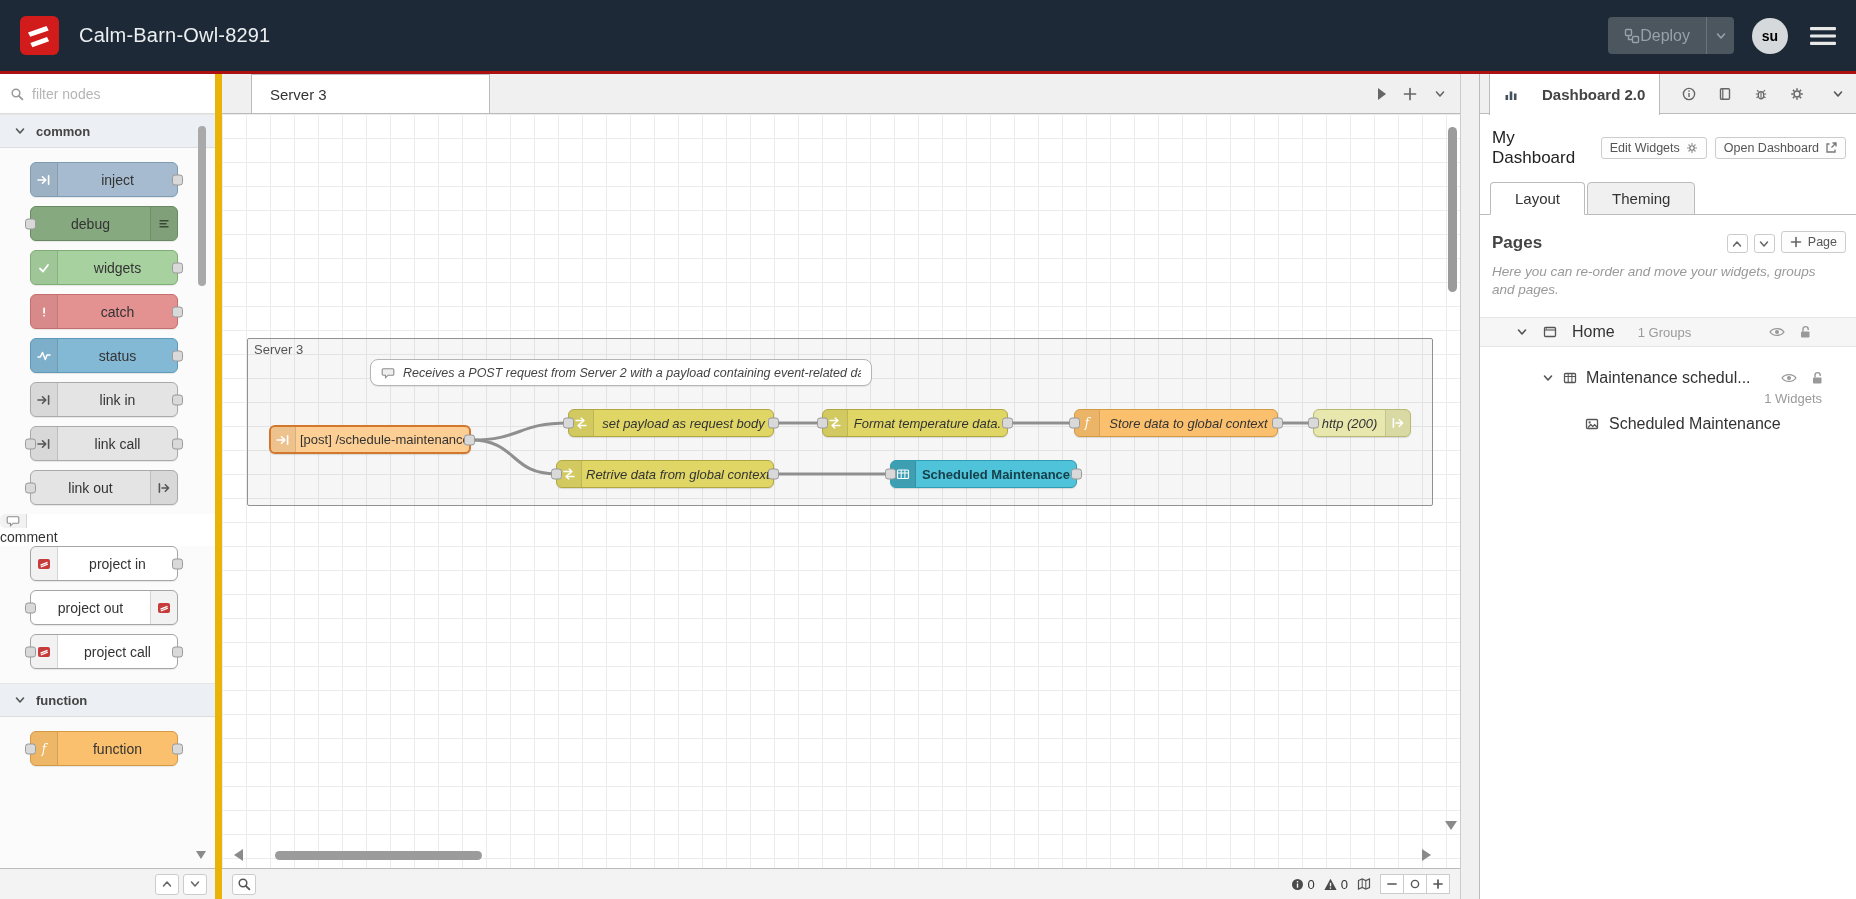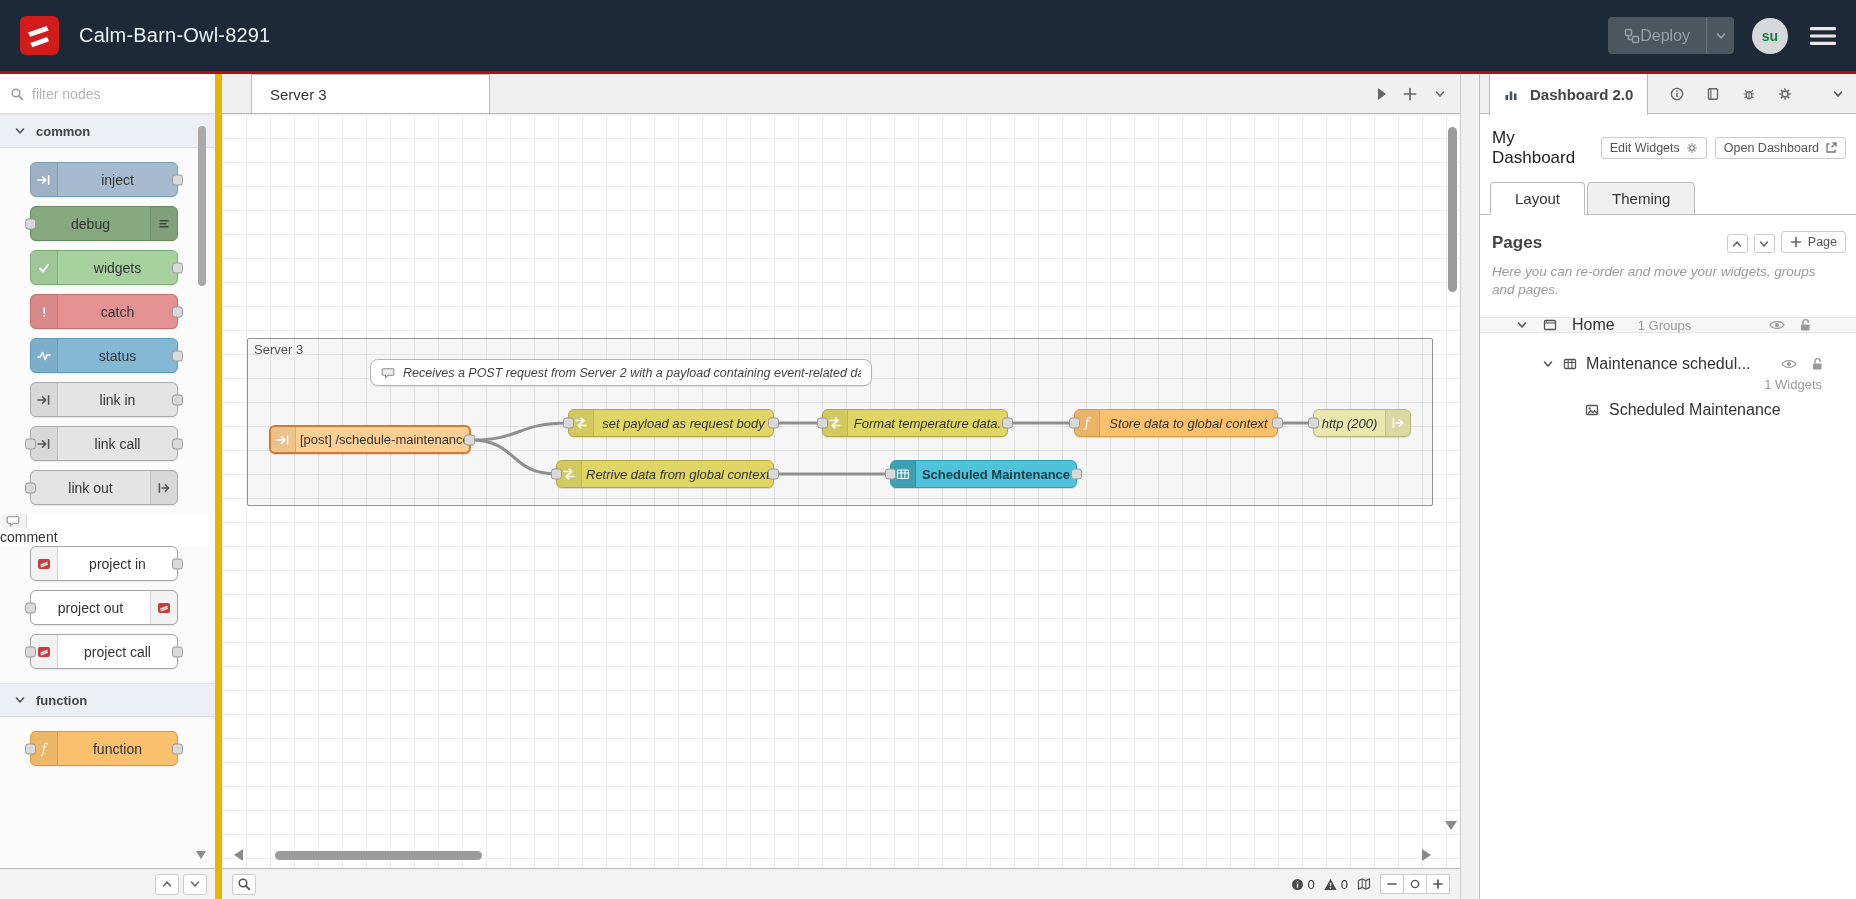--- a/index.html
+++ b/index.html
@@ -6,21 +6,21 @@
   html,body{width:1856px;height:899px;overflow:hidden;font-family:"Liberation Sans",sans-serif;background:#fff}
   #app{width:1856px;height:899px;display:flex;flex-direction:column}
 
   
   #header{height:74px;flex:none;background:#1d2936;border-bottom:3px solid #ad1010;display:flex;align-items:center;padding:0 16px 0 20px}
   .hdr-title{font-size:20px;color:#eceff1;margin-left:20px;letter-spacing:.2px}
   .hdr-right{margin-left:auto;display:flex;align-items:center;gap:18px}
   .deploy{display:flex;align-items:stretch;height:37px;background:#4c565f;border-radius:4px;overflow:hidden;cursor:default}
   .deploy-main{display:flex;align-items:center;padding:0 16px;font-size:16px;color:#98a1a9}
   .deploy-caret{width:28px;display:flex;align-items:center;justify-content:center;border-left:1px solid rgba(255,255,255,.18)}
-  .avatar{width:36px;height:36px;border-radius:50%;background:#d5d9dc;color:#15803d;display:flex;align-items:center;justify-content:center;font-size:14px;font-weight:bold}
+  .avatar{width:36px;height:36px;border-radius:50%;background:#d5d9dc;color:#000000;display:flex;align-items:center;justify-content:center;font-size:14px;font-weight:bold}
   .hambtn{display:flex;align-items:center;justify-content:center;cursor:pointer;padding:4px}
 
   #main{flex:1;display:flex;min-height:0}
 
   
   #palette{width:222px;flex:none;background:#fbfbfb;border-right:7px solid #eab308;display:flex;flex-direction:column;position:relative}
   .psearch{height:40px;flex:none;border-bottom:1px solid #ddd;background:#fff;display:flex;align-items:center;padding:0 10px;gap:8px}
   .pfilter{border:none;outline:none;flex:1;font-size:14px;color:#555;background:transparent;min-width:0}
   .pfilter::placeholder{color:#b5b5b5}
   .pscroll{flex:1;overflow:hidden;padding-bottom:4px}
@@ -86,35 +86,35 @@
   .cnt{display:flex;align-items:center;gap:4px;font-size:13px;color:#333}
   .zoomgrp{display:flex}
   .zoombtn{width:24px;height:20px;border:1px solid #ccc;background:#fff;display:flex;align-items:center;justify-content:center;cursor:pointer}
   .zoombtn + .zoombtn{margin-left:-1px}
   .iconbtn{display:flex;align-items:center;justify-content:center;cursor:pointer}
 
   
   #splitter{width:20px;flex:none;background:#f0f0f0;border-left:1px solid #ccc;border-right:1px solid #bbb;cursor:col-resize}
   #sidebar{width:376px;flex:none;background:#fff;display:flex;flex-direction:column;min-height:0}
   #sbtabs{height:40px;flex:none;background:#f0f0f0;border-bottom:1px solid #bbb;display:flex;align-items:center}
-  .sbtab{height:41px;margin-bottom:-2px;position:relative;z-index:1;background:#fff;border-left:1px solid #bbb;border-right:1px solid #bbb;display:flex;align-items:center;gap:12px;padding:0 14px;font-size:15px;font-weight:bold;color:#444;margin-left:9px;cursor:pointer}
+  .sbtab{height:41px;margin-bottom:-2px;position:relative;z-index:1;background:#fff;border-left:1px solid #bbb;border-right:1px solid #bbb;display:flex;align-items:center;gap:24px;padding:0 14px;font-size:15px;font-weight:bold;color:#444;margin-left:9px;cursor:pointer}
   .sbicons{display:flex;align-items:center;gap:22px;margin-left:22px}
   .sbcaret{margin-left:auto;margin-right:12px;cursor:pointer;display:flex}
   #sbcontent{flex:1;overflow:hidden;background:#fff}
   .dashrow{display:flex;align-items:center;padding:14px 10px 4px 12px;gap:8px}
   .dashtitle{font-size:17px;color:#222;flex:1}
   .btn{display:inline-flex;align-items:center;gap:6px;border:1px solid #ccc;background:#fdfdfd;border-radius:3px;color:#555;font-size:12.5px;padding:3px 8px;cursor:pointer;white-space:nowrap}
   .lt-tabs{display:flex;margin-top:10px;padding-left:10px;border-bottom:1px solid #bbb;align-items:flex-end}
   .lttab{padding:7px 24px;font-size:15px;color:#333;border:1px solid #bbb;border-radius:4px 4px 0 0;background:#f0f0f0;margin-bottom:-1px;cursor:pointer}
   .lttab.active{background:#fff;border-bottom-color:#fff}
   .lttab + .lttab{margin-left:2px}
   .pagesrow{display:flex;align-items:flex-end;padding:16px 10px 0 12px;gap:6px}
   .pagestitle{font-size:17px;font-weight:bold;color:#444;flex:1}
   .helptext{margin:10px 12px 0;font-size:13.5px;font-style:italic;color:#999;line-height:1.35;max-width:332px}
-  .trow-page{margin-top:18px;height:16px;background:#f6f6f6;border-top:1px solid #e5e5e5;border-bottom:1px solid #e5e5e5;display:flex;align-items:center;padding:0 44px 0 36px;gap:15px;cursor:pointer}
+  .trow-page{margin-top:18px;height:30px;background:#f6f6f6;border-top:1px solid #e5e5e5;border-bottom:1px solid #e5e5e5;display:flex;align-items:center;padding:0 44px 0 36px;gap:15px;cursor:pointer}
   .tlabel{font-size:16px;color:#333;white-space:nowrap}
   .tmeta{font-size:13px;color:#9a9a9a;margin-left:8px}
   .ticons{margin-left:auto;display:flex;gap:13px;align-items:center}
   .trow-group{margin-top:22px;position:relative;display:flex;align-items:center;padding:0 32px 0 62px;gap:9px;cursor:pointer}
   .gmeta{position:absolute;right:34px;top:22px;font-size:13px;color:#9a9a9a}
   .trow-widget{margin-top:28px;display:flex;align-items:center;padding-left:105px;gap:10px;cursor:pointer}
   .chev{display:flex;align-items:center}
   .i12{width:12px;height:12px}.i13{width:13px;height:13px}.i14{width:14px;height:14px}.i16{width:16px;height:16px}
 </style>
 </head>

